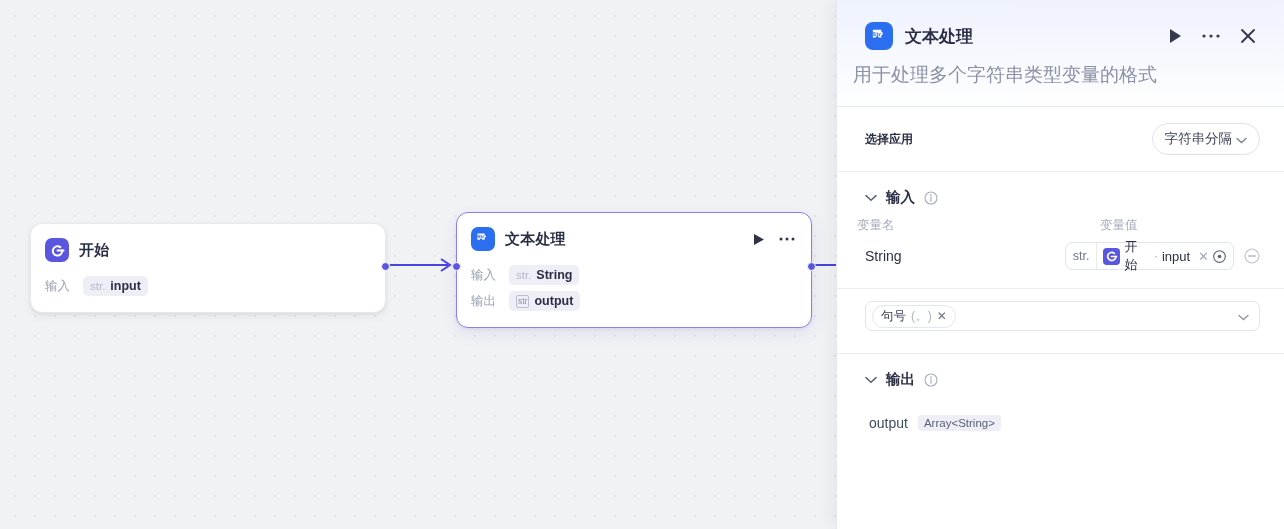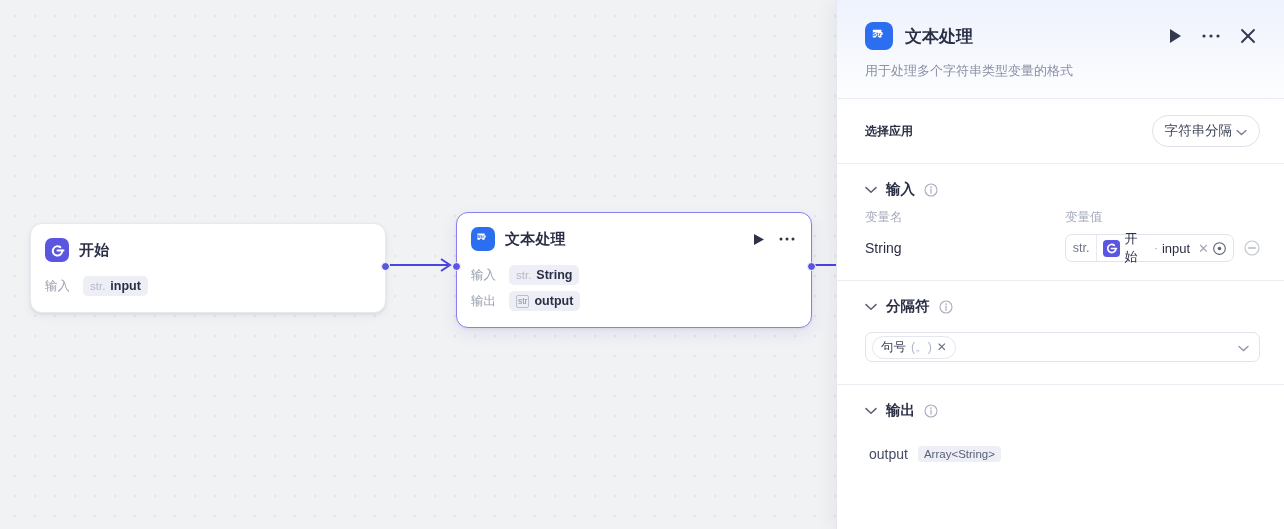--- a/index.html
+++ b/index.html
@@ -93,21 +93,21 @@
 
   .p-head { display: flex; align-items: center; gap: 12px; padding: 22px 28px 0 28px; }
   .p-icon {
     width: 28px; height: 28px; border-radius: 8px; background: #2b6ff0;
     display: flex; align-items: center; justify-content: center; flex: none;
   }
   .p-title { font-size: 17px; font-weight: 700; color: #2b2f45; flex: 1; }
   .p-actions { display: flex; align-items: center; gap: 20px; }
   .p-actions .ic { color: #343950; cursor: pointer; display: flex; }
 
-  .p-desc { padding: 12px 28px 18px 28px; font-size: 13px; color: #8b91a4; }
+  .p-desc { padding: 12px 28px 18px 16px; font-size: 19px; color: #8b91a4; }
 
   .p-divider { height: 1px; background: #ecedf2; }
 
   .p-approw {
     display: flex; align-items: center; justify-content: space-between;
     padding: 16px 24px 16px 28px;
   }
   .p-applabel { font-size: 12px; font-weight: 700; color: #2b2f45; }
   .p-select {
     display: inline-flex; align-items: center; gap: 4px;
@@ -117,21 +117,21 @@
   }
 
   .sec-head {
     display: flex; align-items: center; gap: 9px;
     padding: 16px 28px 4px 28px;
   }
   .sec-chev { color: #5d6375; display: flex; }
   .sec-title { font-size: 14.5px; font-weight: 700; color: #2b2f45; }
   .info { color: #a8adbd; display: flex; cursor: pointer; }
 
-  .col-heads { display: flex; padding: 6px 28px 0 28px; font-size: 12.5px; color: #a6abbb; }
+  .col-heads { display: flex; padding: 6px 28px 0 20px; font-size: 12.5px; color: #a6abbb; gap: 43px; }
   .col-heads .c1 { width: 200px; }
 
   .var-row { display: flex; align-items: center; padding: 8px 24px 0 28px; }
   .var-name { width: 200px; font-size: 14px; color: #2b2f45; }
   .var-value-wrap { display: flex; align-items: center; gap: 10px; }
   .var-field {
     display: inline-flex; align-items: center;
     border: 1px solid #e2e4ec; border-radius: 7px;
     background: #fff; height: 28px; padding: 0 6px 0 0;
   }
@@ -350,35 +350,20 @@
           <svg width="16" height="16" viewBox="0 0 16 16">
             <circle cx="8" cy="8" r="7" fill="none" stroke="#c2c6d2" stroke-width="1.2"></circle>
             <line x1="4.6" y1="8" x2="11.4" y2="8" stroke="#b6bac8" stroke-width="1.3" stroke-linecap="round"></line>
           </svg>
         </span>
       </span>
     </div>
 
     <div class="p-divider" style="margin-top:18px;"></div>
 
-    <div class="sec-head">
-      <span class="sec-chev">
-        <svg width="12" height="8" viewBox="0 0 12 8">
-            <polyline points="1,1.6 6,6.2 11,1.6" fill="none" stroke="#5d6375" stroke-width="1.5" stroke-linecap="round"></polyline>
-          </svg>
-      </span>
-      <span class="sec-title">分隔符</span>
-      <span class="info">
-        <svg width="14" height="14" viewBox="0 0 14 14">
-          <circle cx="7" cy="7" r="6" fill="none" stroke="#a8adbd" stroke-width="1.1"></circle>
-          <circle cx="7" cy="4.1" r=".85" fill="#a8adbd"></circle>
-          <line x1="7" y1="6.2" x2="7" y2="10.2" stroke="#a8adbd" stroke-width="1.2" stroke-linecap="round"></line>
-        </svg>
-      </span>
-    </div>
 
     <div class="sep-select">
       <span class="sep-tag">
         <span>句号</span>
         <span class="paren">(。)</span>
         <span class="x">✕</span>
       </span>
       <span>
         <svg width="11" height="7" viewBox="0 0 11 7">
             <polyline points="1,1.4 5.5,5.6 10,1.4" fill="none" stroke="#9096a8" stroke-width="1.3" stroke-linecap="round"></polyline>

